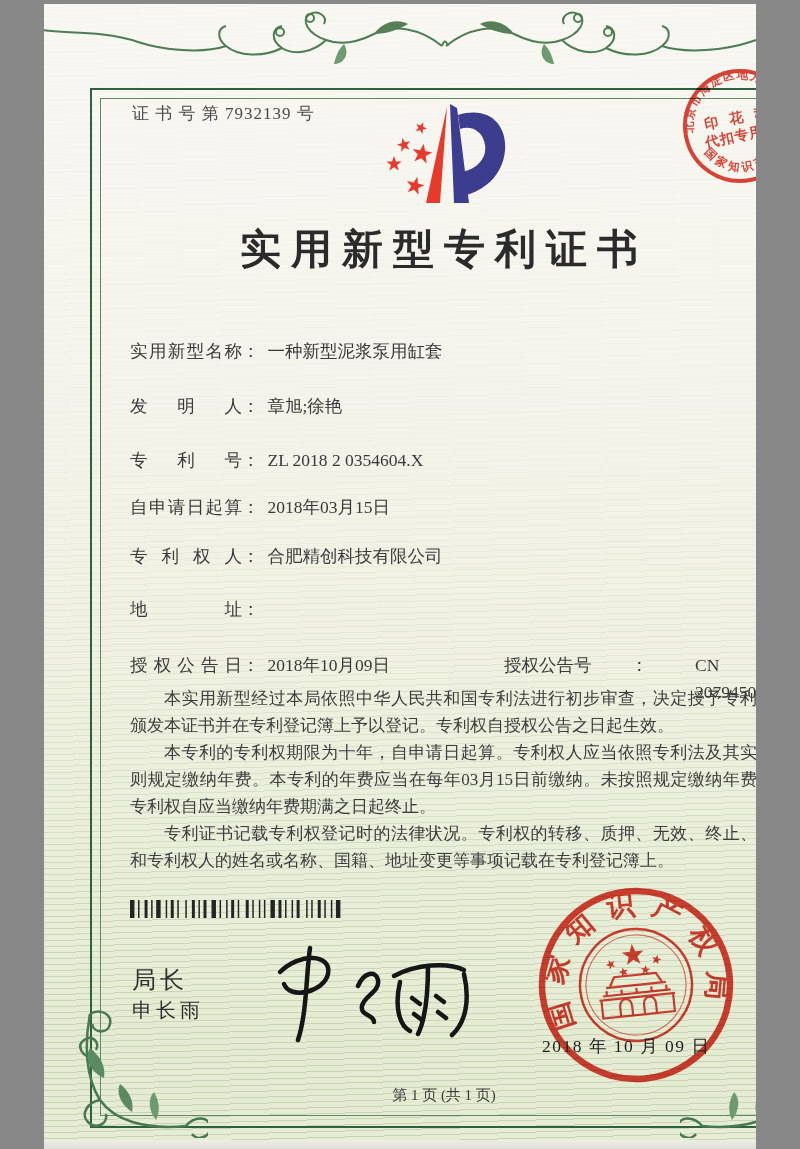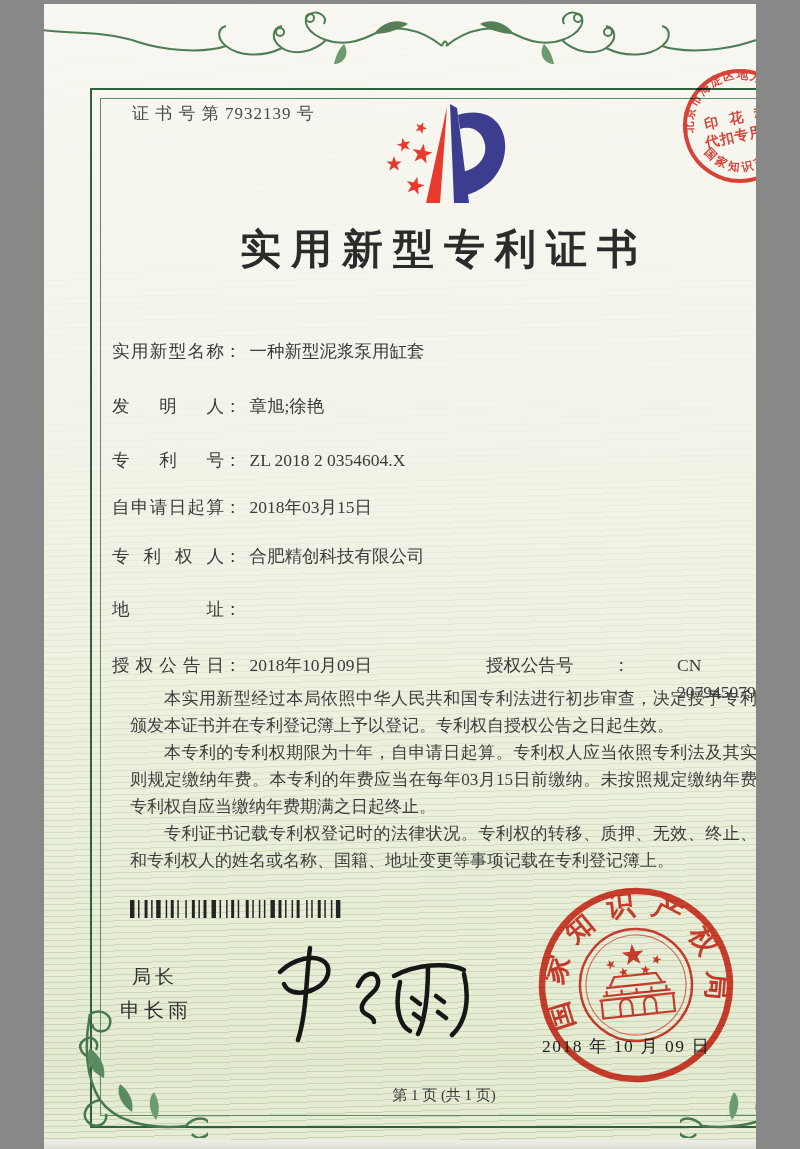--- a/index.html
+++ b/index.html
@@ -19,31 +19,31 @@
   .frame-outer{position:absolute;left:46px;top:84px;width:728px;height:1036px;border:2.5px solid var(--accent-green,#30613f);}
   .frame-inner{position:absolute;left:56px;top:94px;width:708px;height:1016px;border:1px solid var(--frame-green-light,#5d8b64);}
   .top-ornament{position:absolute;left:0;top:0;width:800px;height:66px;}
   .corner-orn{position:absolute;top:1002px;width:150px;height:132px;}
   .corner-orn.left{left:14px;}
   .corner-orn.right{left:636px;transform:scaleX(-1);}
   .cert-no{position:absolute;left:88px;top:98px;font-size:17px;letter-spacing:1px;color:#4a4a4a;}
   .logo{position:absolute;left:336px;top:98px;width:126px;height:110px;}
   .title{position:absolute;left:0;top:218px;width:800px;text-align:center;
          font-size:41px;font-weight:600;letter-spacing:10px;color:#2b2b2b;}
-  .row{position:absolute;left:68px;display:flex;align-items:flex-start;font-size:17.5px;line-height:1.55;color:#3a3a3a;width:670px;}
+  .row{position:absolute;left:86px;display:flex;align-items:flex-start;font-size:17.5px;line-height:1.55;color:#3a3a3a;width:670px;}
   .row .lbl{display:inline-block;width:112px;text-align:justify;text-align-last:justify;flex:none;}
   .row .colon{flex:none;margin-right:8px;}
   .row .val{max-width:480px;}
   .grant-no-pair{position:absolute;left:374px;top:0;display:flex;gap:39px;}
   .grant-no-pair .lbl2{flex:none;}
   .paras{position:absolute;left:86px;top:681px;width:662px;font-size:17px;line-height:27px;text-align:justify;color:#3d3d3d;}
   .paras p{margin:0;text-indent:2em;}
   .barcode{position:absolute;left:86px;top:896px;width:214px;height:18px;}
-  .director-title{position:absolute;left:88px;top:960px;font-size:19px;letter-spacing:4px;font-family:"Liberation Sans","DejaVu Sans",sans-serif;color:#2f2f2f;}
-  .director-name{position:absolute;left:76px;top:993px;font-size:20px;letter-spacing:4px;font-family:"Liberation Sans","DejaVu Sans",sans-serif;color:#2f2f2f;}
+  .director-title{position:absolute;left:88px;top:960px;font-size:24px;letter-spacing:4px;font-family:"Liberation Sans","DejaVu Sans",sans-serif;color:#2f2f2f;}
+  .director-name{position:absolute;left:88px;top:993px;font-size:20px;letter-spacing:4px;font-family:"Liberation Sans","DejaVu Sans",sans-serif;color:#2f2f2f;}
   .signature{position:absolute;left:222px;top:938px;width:210px;height:105px;}
   .stamp-top{position:absolute;left:630px;top:56px;width:132px;height:132px;transform:rotate(-12deg);mix-blend-mode:multiply;opacity:.93;}
   .seal-bottom{position:absolute;left:487px;top:876px;width:210px;height:210px;transform:rotate(-6deg);mix-blend-mode:multiply;opacity:.95;}
   .seal-date{position:absolute;left:498px;top:1030px;font-size:17.5px;letter-spacing:1.5px;color:#1f1f1f;}
   .footer{position:absolute;left:0;top:1082px;width:800px;text-align:center;font-size:15px;color:#3a3a3a;}
   .scan-bottom{position:absolute;left:0;right:0;bottom:0;height:13px;background:linear-gradient(180deg,#eeeee8,#d7d7cf);}
 </style>
 </head>
 <body>
 

